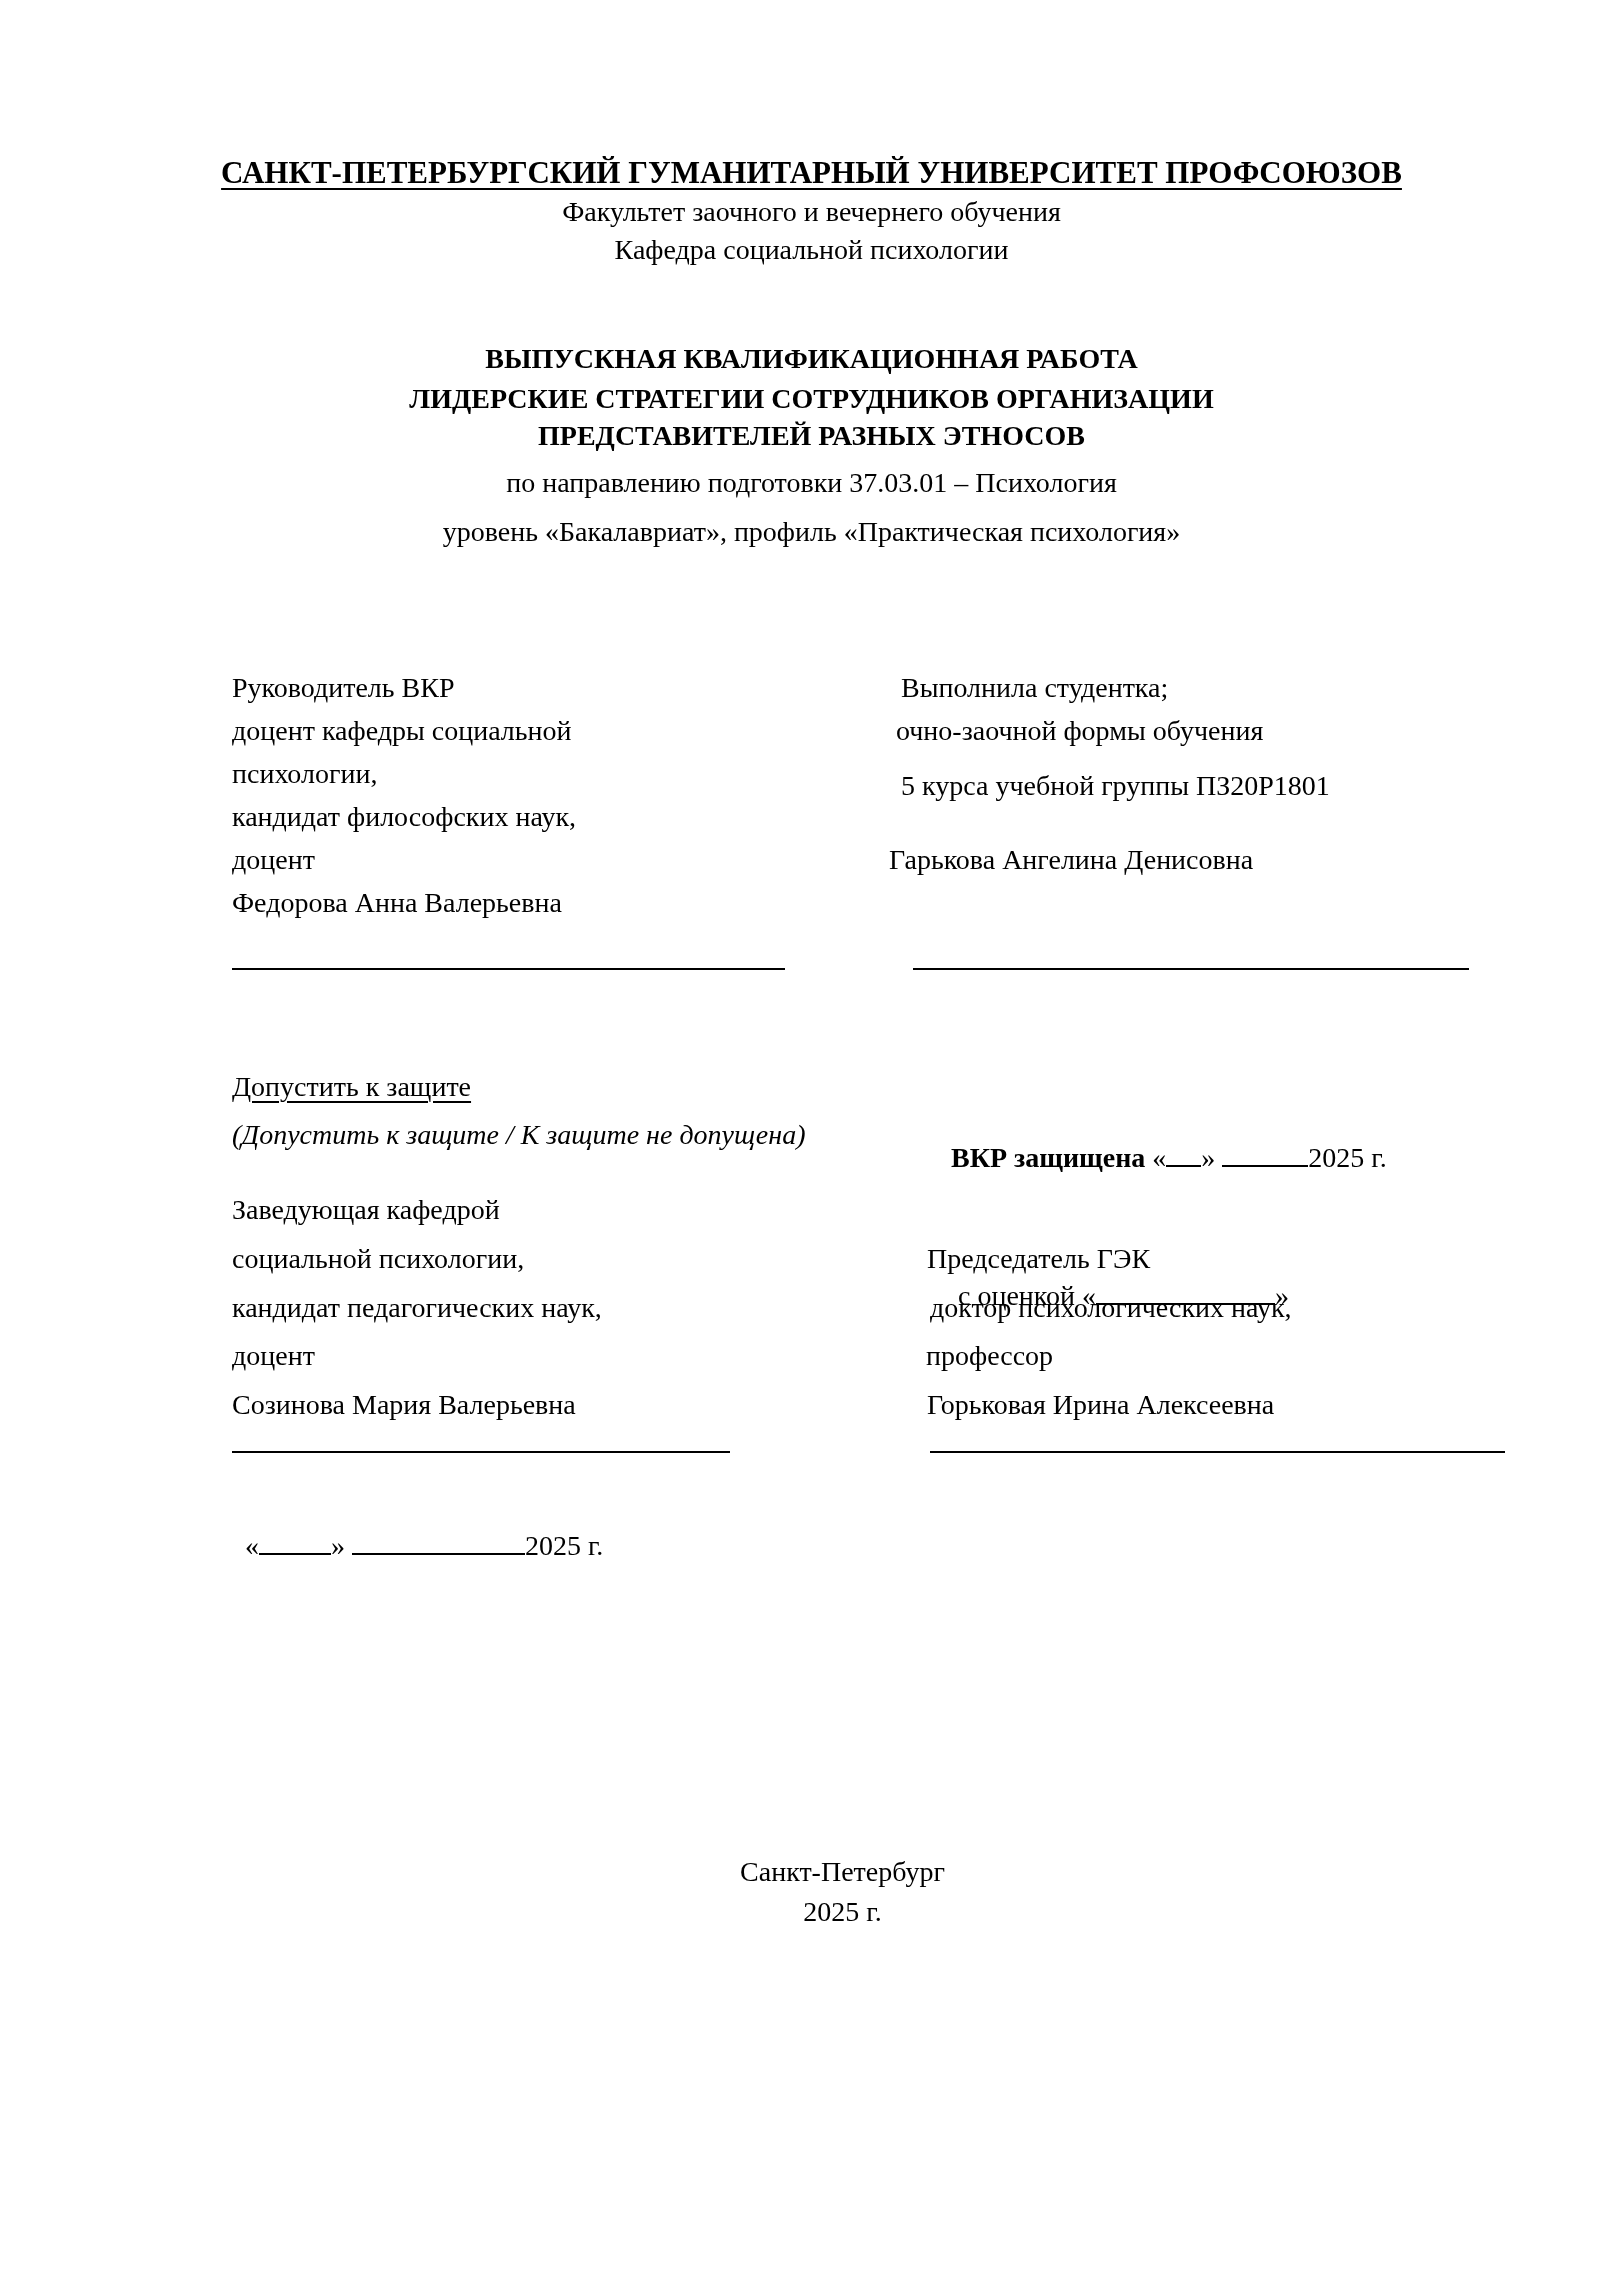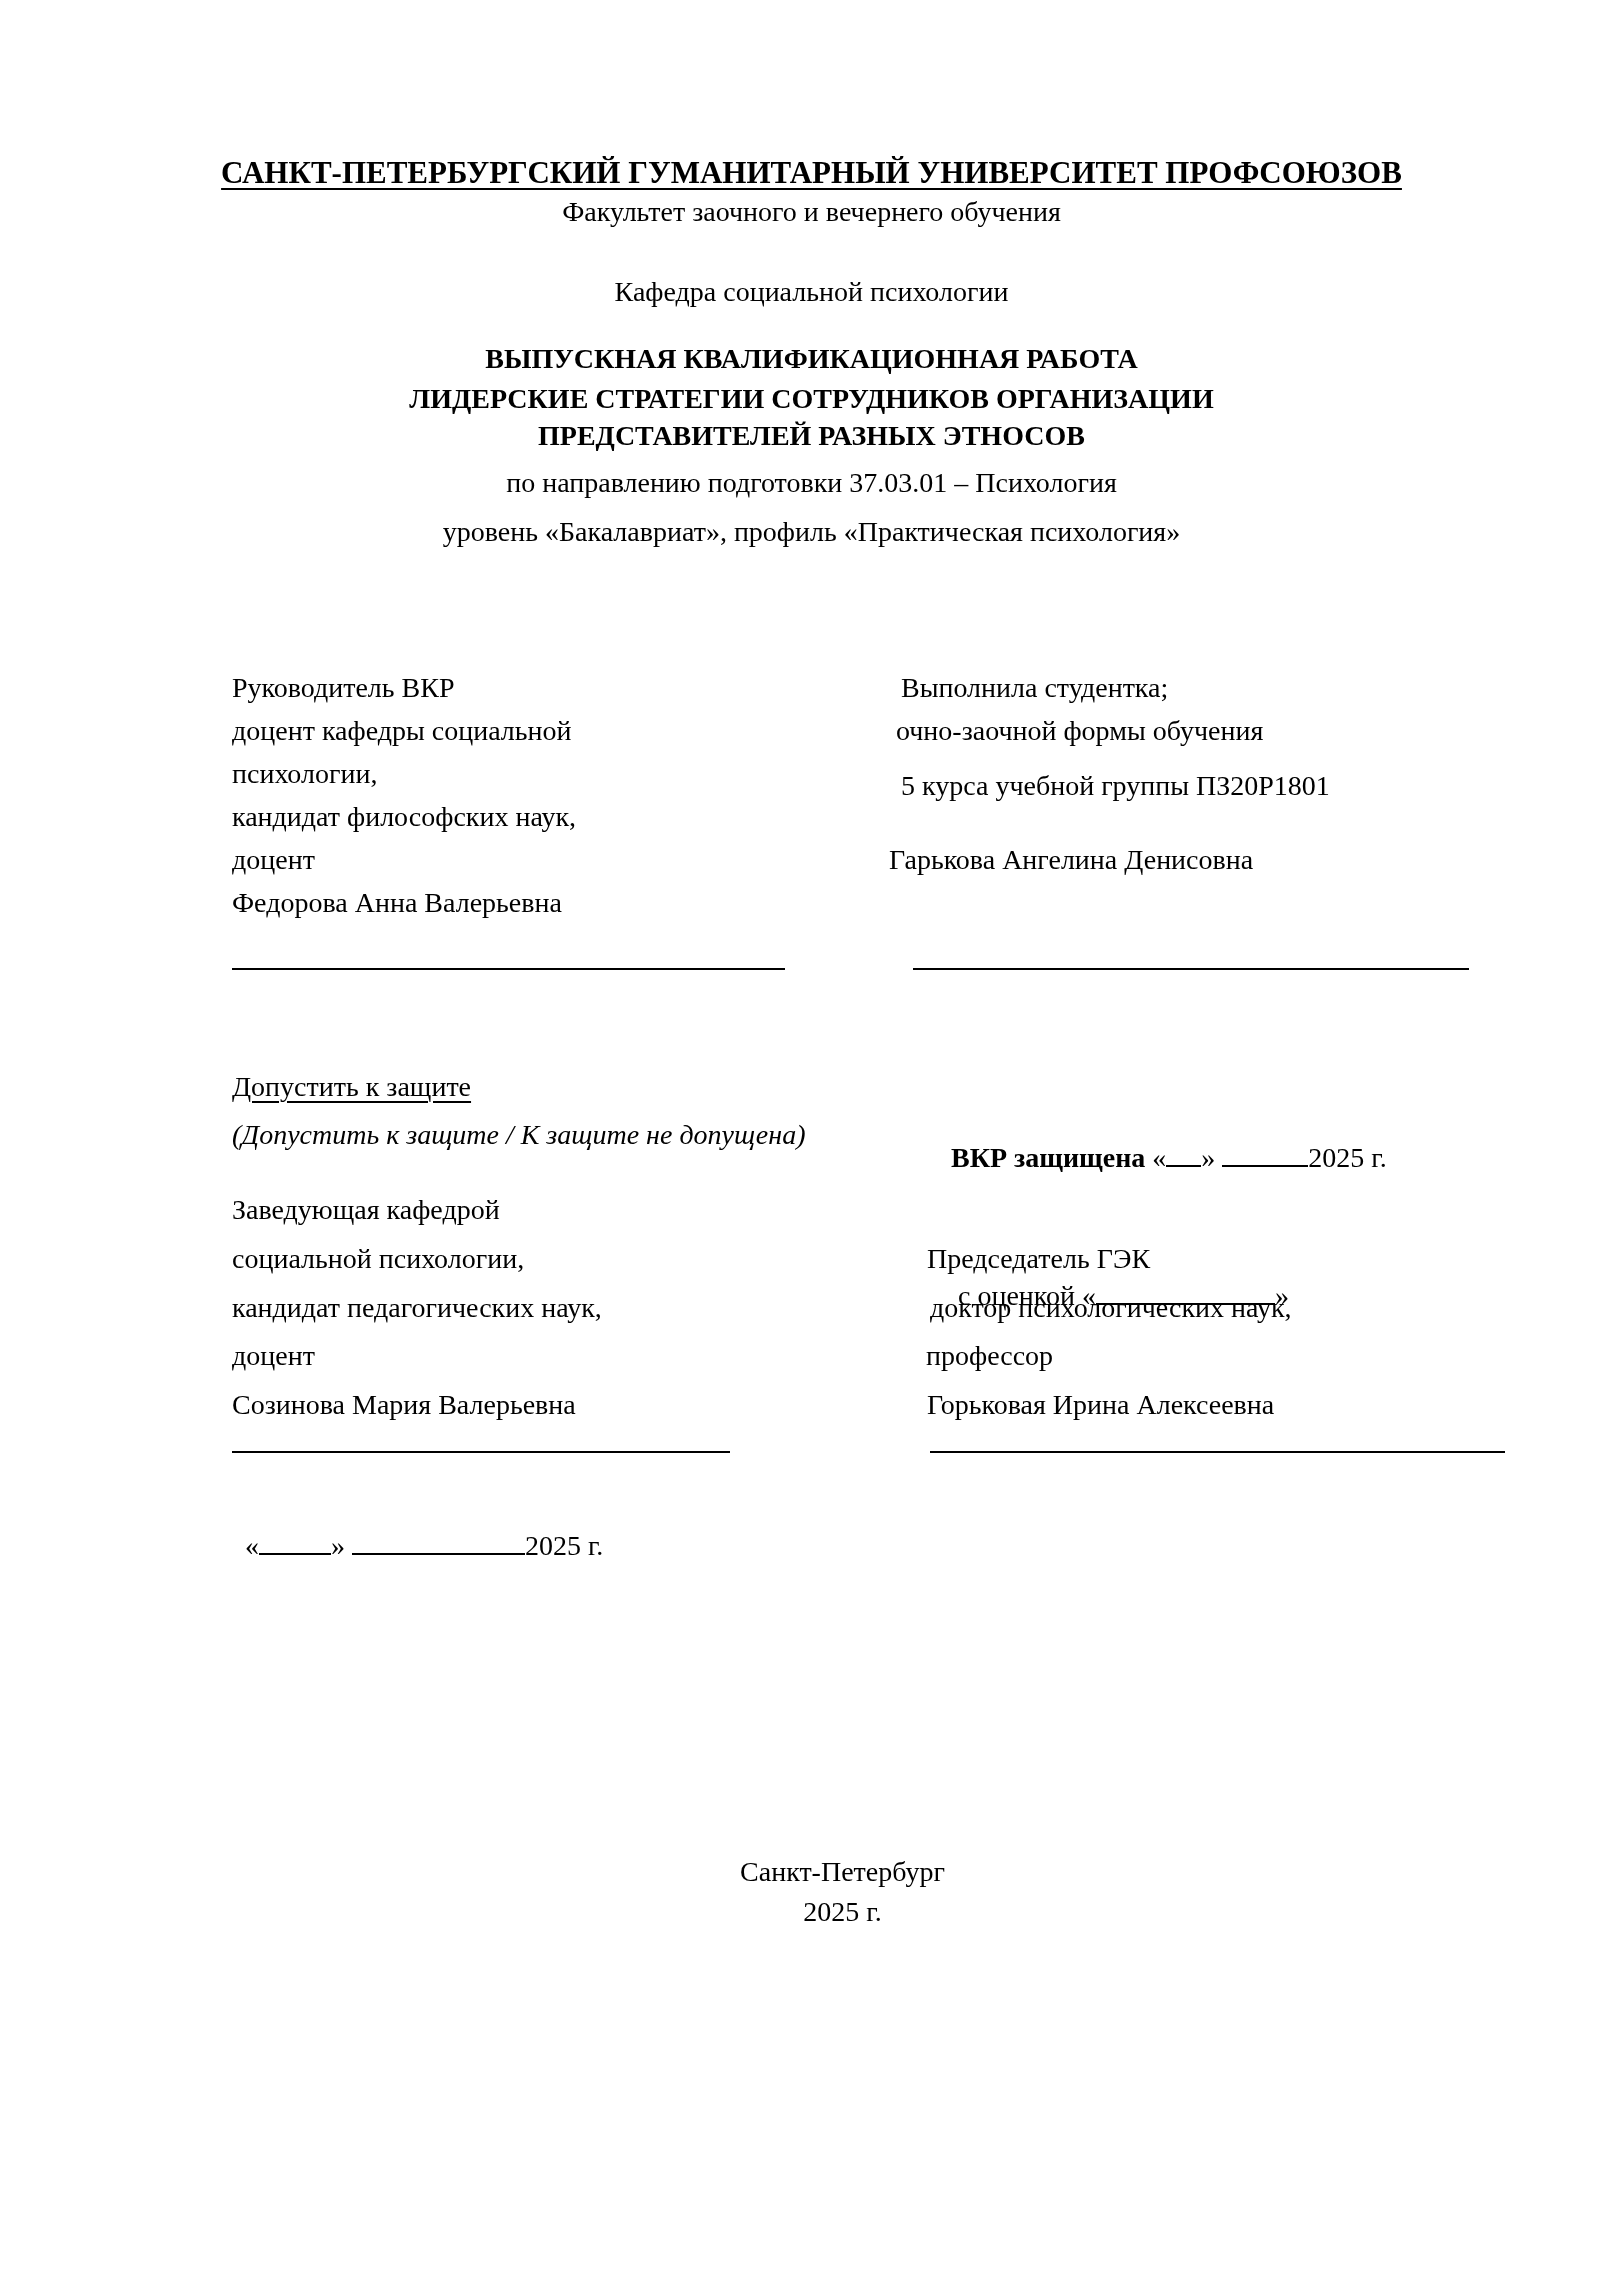--- a/index.html
+++ b/index.html
@@ -14,21 +14,21 @@
   .i { font-style: italic; }
   .u { text-decoration: underline; text-decoration-thickness: 2.4px; text-underline-offset: 4.7px; }
   .line { position: absolute; height: 2.4px; background: #000; }
   .blank { display: inline-block; border-bottom: 2.4px solid #000; height: 0.8px; vertical-align: baseline; }
 </style>
 </head>
 <body>
 
 <div class="t c s40 b u" style="top:157px;">САНКТ-ПЕТЕРБУРГСКИЙ ГУМАНИТАРНЫЙ УНИВЕРСИТЕТ ПРОФСОЮЗОВ</div>
 <div class="t c s36" style="top:198px;">Факультет заочного и вечернего обучения</div>
-<div class="t c s36" style="top:236px;margin-top:42px;">Кафедра социальной психологии</div>
+<div class="t c s36" style="top:236px;">Кафедра социальной психологии</div>
 
 <div class="t c s36 b" style="top:345px;">ВЫПУСКНАЯ КВАЛИФИКАЦИОННАЯ РАБОТА</div>
 <div class="t c s36 b" style="top:385px;">ЛИДЕРСКИЕ СТРАТЕГИИ СОТРУДНИКОВ ОРГАНИЗАЦИИ</div>
 <div class="t c s36 b" style="top:422px;">ПРЕДСТАВИТЕЛЕЙ РАЗНЫХ ЭТНОСОВ</div>
 <div class="t c s36" style="top:469px;">по направлению подготовки 37.03.01 – Психология</div>
 <div class="t c s36" style="top:518px;">уровень «Бакалавриат», профиль «Практическая психология»</div>
 
 <div>
   <div class="t s43" style="left:232px; top:674px;">Руководитель ВКР</div>
   <div class="t s43" style="left:232px; top:717px;">доцент кафедры социальной</div>

